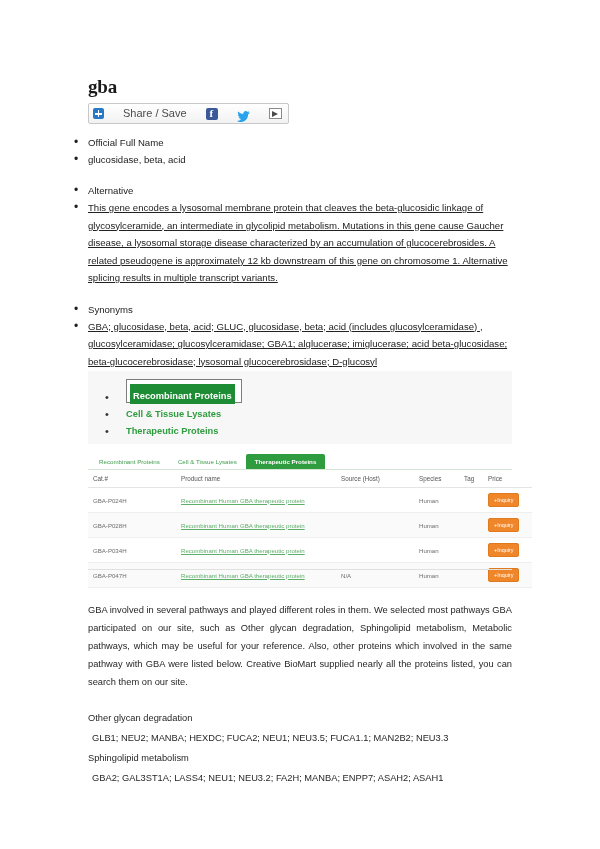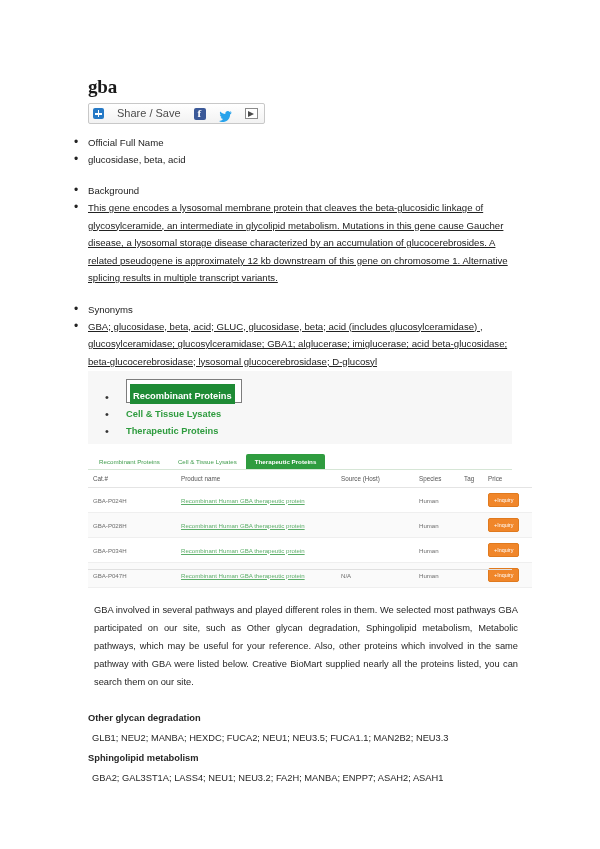--- a/index.html
+++ b/index.html
@@ -33,21 +33,21 @@
     color: #1a1a1a;
     margin: 0;
     letter-spacing: -0.2px;
   }
 
   
   .share-bar {
     margin-top: 5px;
     display: inline-flex;
     align-items: center;
-    gap: 13px;
+    gap: 19px;
     border: 1px solid #c8c8c8;
     border-radius: 2px;
     background: linear-gradient(to bottom, #ffffff 0%, #f2f2f2 100%);
     padding: 2px 6px 2px 4px;
     height: 15px;
     box-sizing: content-box;
   }
   .share-plus {
     width: 11px; height: 11px;
     background: #2579c6;
@@ -283,32 +283,31 @@
   }
   .pathway-para {
     position: absolute;
     left: 88px;
     top: 601px;
     width: 424px;
     font-size: 9.3px;
     line-height: 18px;
     color: #262626;
     text-align: justify;
-    margin-left: 6px;
   }
   .pathway-lists {
     position: absolute;
     left: 88px;
     top: 710px;
     width: 424px;
     font-size: 9.3px;
     line-height: 16px;
     color: #262626;
   }
-  .pw-name { margin: 0; font-weight: bold; }
+  .pw-name { margin: 0; }
   .pw-genes { margin: 4px; }
 </style>
 </head>
 <body>
 
 <div class="page">
 
   <div class="title-block">
     <h1 class="gene-title">gba</h1>
     <div class="share-bar">
@@ -332,21 +331,21 @@
     </div>
     <div class="b-item">
       <span class="b-dot">•</span>
       <span class="b-text">glucosidase, beta, acid</span>
     </div>
 
     <div class="gap-sm"></div>
 
     <div class="b-item">
       <span class="b-dot">•</span>
-      <span class="b-text bold">Background</span>
+      <span class="b-text bold">Alternative</span>
     </div>
     <div class="b-item">
       <span class="b-dot">•</span>
       <span class="b-text para">This gene encodes a lysosomal membrane protein that cleaves the beta-glucosidic linkage of glycosylceramide, an intermediate in glycolipid metabolism. Mutations in this gene cause Gaucher disease, a lysosomal storage disease characterized by an accumulation of glucocerebrosides. A related pseudogene is approximately 12 kb downstream of this gene on chromosome 1. Alternative splicing results in multiple transcript variants.</span>
     </div>
 
     <div class="gap-sm"></div>
 
     <div class="b-item">
       <span class="b-dot">•</span>

